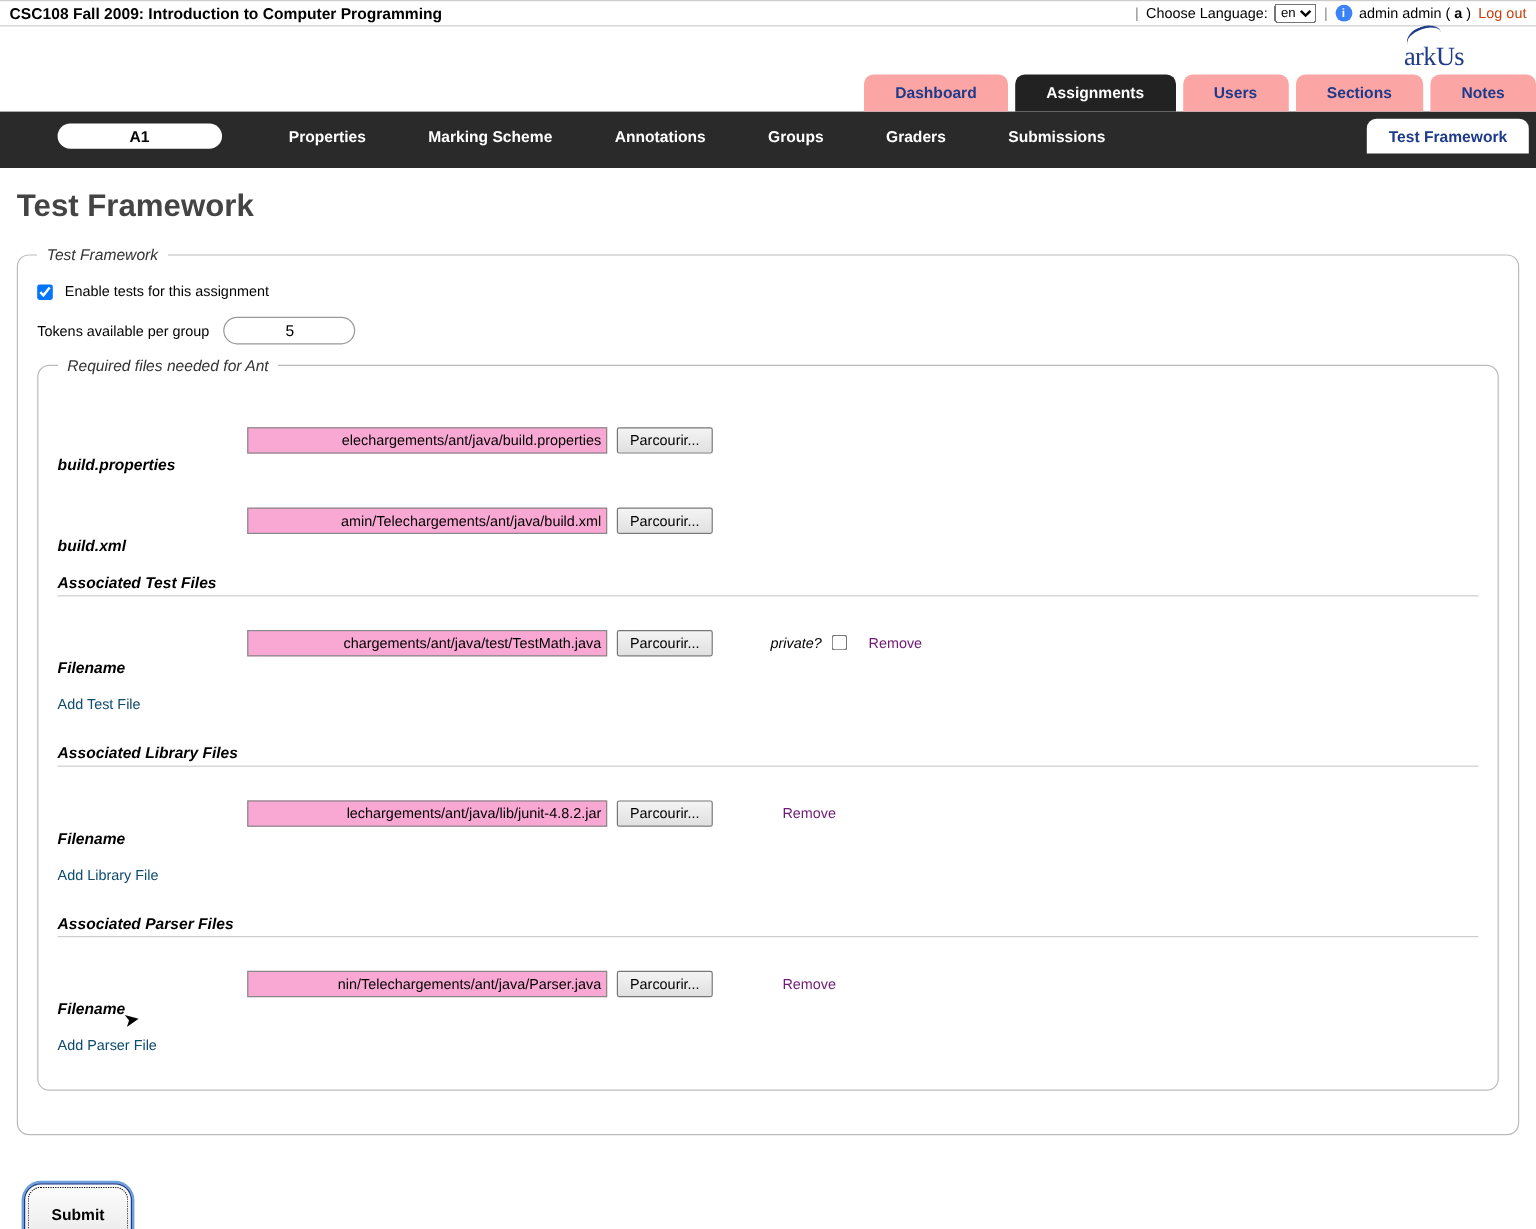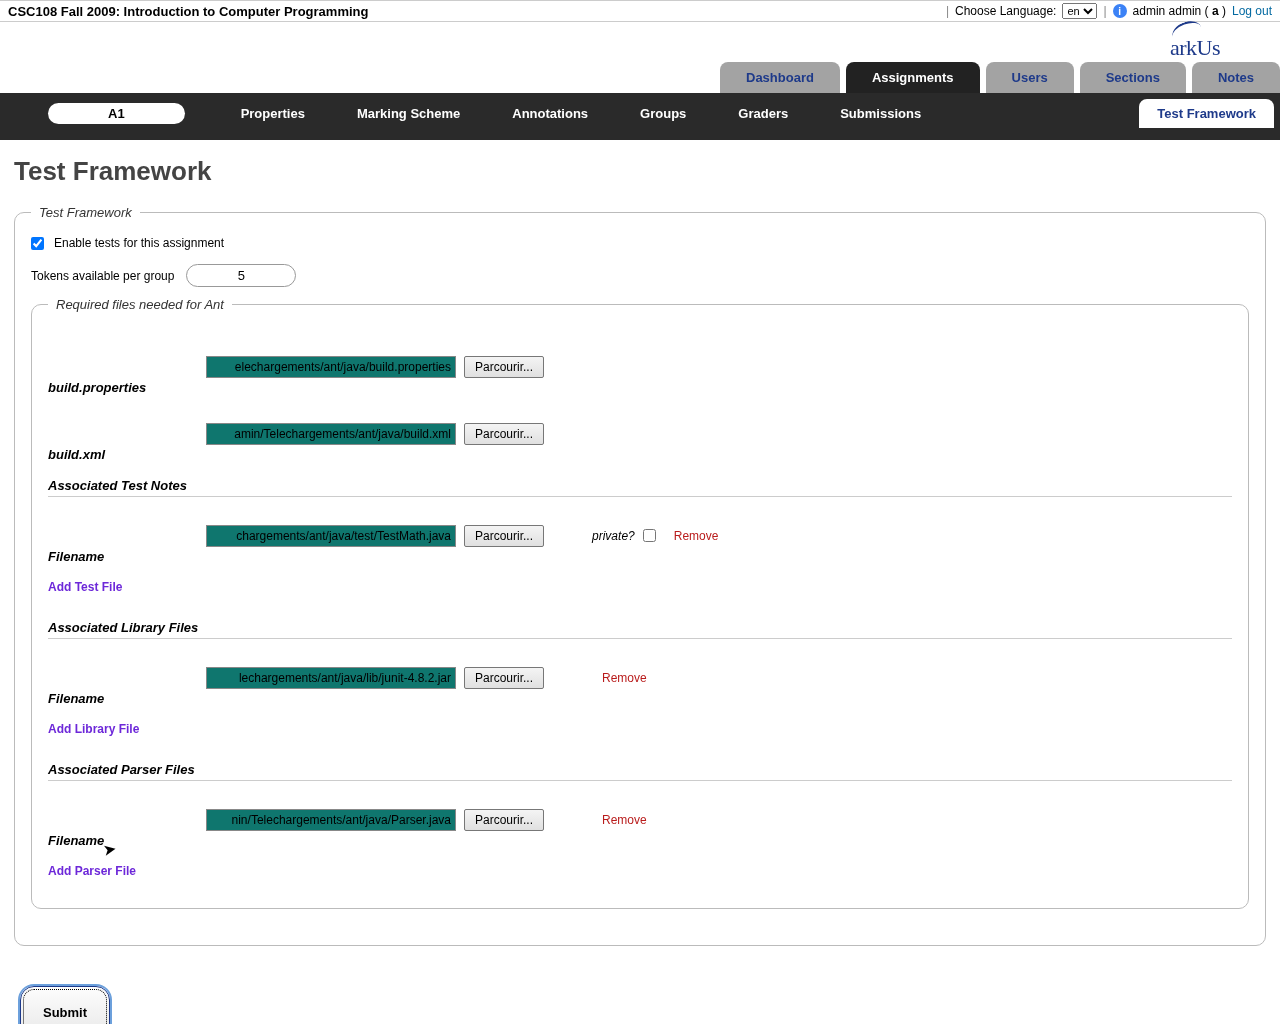--- a/index.html
+++ b/index.html
@@ -4,55 +4,55 @@
 <style>
 * { box-sizing: border-box; margin: 0; padding: 0; }
 body { font-family: Verdana, Geneva, sans-serif; font-size: 12px; background: #fff; color: #000; }
 
 .top-bar { display: flex; justify-content: space-between; align-items: center; padding: 2px 8px; border-bottom: 1px solid #ccc; border-top: 1px solid #ccc; }
 .course-title { font-weight: bold; font-size: 13px; }
 .top-right { display: flex; align-items: center; gap: 6px; font-size: 12px; }
 .top-right .sep { color: #888; }
 .lang-select { font-size: 11px; }
 .info-icon { display:inline-flex; width:14px; height:14px; background:#3b82f6; color:#fff; border-radius:50%; align-items:center; justify-content:center; font-size:10px; font-weight:bold; }
-.top-link { color: #0369a1; text-decoration: none; }
+.top-link { color: #c2410c; text-decoration: none; }
 .bold-user { font-weight: bold; }
 
 .logo-nav { display:flex; align-items:flex-end; padding: 8px 0 0 12px; flex-direction: column; }
 .logo { width:90px; height:30px; margin-right:20px; margin-bottom:2px; position:relative; }
 .logo-text { font-family: Georgia, serif; font-size:22px; color:#1e3a8a; font-weight:normal; letter-spacing:-0.5px; }
 .logo-text .logo-a { font-size:28px; }
 .logo-swoosh { position:absolute; left:2px; top:-8px; width:30px; height:20px; border-top: 2px solid #1e3a8a; border-radius: 50% 50% 0 0; transform: rotate(-20deg); }
 
 .main-tabs { display:flex; gap:6px; }
-.main-tab { padding: 8px 26px; background:#a3a3a3; color:#1e3a8a; font-weight:bold; border-radius:8px 8px 0 0; cursor:pointer; font-size:13px; }
+.main-tab { padding: 8px 26px; background:#fca5a5; color:#1e3a8a; font-weight:bold; border-radius:8px 8px 0 0; cursor:pointer; font-size:13px; }
 .main-tab.active { background:#222; color:#fff; }
 
 .sub-nav { background:#2a2a2a; display:flex; align-items:center; padding:6px 0 12px 48px; gap:0; }
 .assignment-pill { background:#fff; color:#000; font-weight:bold; padding:3px 60px; border-radius:12px; margin-right:30px; font-size:13px; }
 .sub-link { color:#fff; text-decoration:none; font-weight:bold; padding:6px 26px; font-size:13px; }
 .sub-tab-active { background:#fff; color:#1e3a8a; font-weight:bold; padding:7px 18px; border-radius:8px 8px 0 0; margin-left:auto; margin-right:6px; font-size:13px; }
 
 .page-body { padding: 16px 14px; }
 h1.page-title { font-family: Verdana, Geneva, sans-serif; font-size:26px; color:#444; font-weight:bold; margin-bottom:18px; }
 
 fieldset { border:1px solid #bbb; border-radius:10px; padding:16px 16px 20px 16px; margin-bottom:16px; }
 legend { padding:0 8px; font-style:italic; color:#333; font-size:13px; }
 
 .field-row { display:flex; align-items:center; margin:10px 0; gap:8px; }
 .checkbox-row { display:flex; align-items:center; gap:10px; margin-bottom:14px; }
 .tokens-row { display:flex; align-items:center; gap:12px; margin-bottom:10px; }
 .tokens-input { width:110px; text-align:center; border:1px solid #999; border-radius:12px; padding:3px 8px; font-size:13px; }
 
 .file-label { width:150px; font-style:italic; font-weight:bold; font-size:13px;margin-top:42px; }
-.file-input-box { width:250px; border:1px solid #888; padding:3px 4px; font-size:12px; background:#0f766e; overflow:hidden; text-align:right; white-space:nowrap; direction:rtl; }
+.file-input-box { width:300px; border:1px solid #888; padding:3px 4px; font-size:12px; background:#f9a8d4; overflow:hidden; text-align:right; white-space:nowrap; direction:rtl; }
 .browse-btn { border:1px solid #777; background:linear-gradient(#f4f4f4,#e0e0e0); padding:3px 10px; font-size:12px; cursor:pointer; border-radius:2px; }
 .private-label { font-style:italic; margin-left:40px; }
-.remove-link { color:#b91c1c; text-decoration:none; margin-left:10px; }
-.add-link { color:#6d28d9; text-decoration:none; display:inline-block; margin:6px 0 10px 0;font-weight:bold; }
+.remove-link { color:#701a75; text-decoration:none; margin-left:10px; }
+.add-link { color:#0c4a6e; text-decoration:none; display:inline-block; margin:6px 0 10px 0; }
 
 .section-heading { font-style:italic; font-weight:bold; font-size:13px; border-bottom:1px solid #ccc; padding-bottom:3px; margin:16px 0 10px 0; }
 
 .submit-btn { margin:24px 0 0 6px; padding:18px 22px; font-weight:bold; font-size:13px; background:linear-gradient(#fdfdfd,#e8e8e8); border:1px solid #1e3a8a; border-radius:14px; cursor:pointer; outline:1px dotted #000; outline-offset:-4px; box-shadow: 0 0 0 2px #6ca0dc; }
 
 .cursor { position:absolute; left:103px; top:700px; font-size:16px; transform:rotate(-10deg); }
 .rel { position:relative; }
 </style>
 </head>
 <body>
@@ -121,21 +121,21 @@
         <div class="file-input-box">elechargements/ant/java/build.properties</div>
         <button class="browse-btn">Parcourir...</button>
       </div>
 
       <div class="field-row">
         <div class="file-label">build.xml</div>
         <div class="file-input-box">amin/Telechargements/ant/java/build.xml</div>
         <button class="browse-btn">Parcourir...</button>
       </div>
 
-      <div class="section-heading">Associated Test Notes</div>
+      <div class="section-heading">Associated Test Files</div>
       <div class="field-row">
         <div class="file-label">Filename</div>
         <div class="file-input-box">chargements/ant/java/test/TestMath.java</div>
         <button class="browse-btn">Parcourir...</button>
         <span class="private-label">private?</span>
         <input type="checkbox" style="">
         <a href="#" class="remove-link">Remove</a>
       </div>
       <a href="#" class="add-link">Add Test File</a>
 

